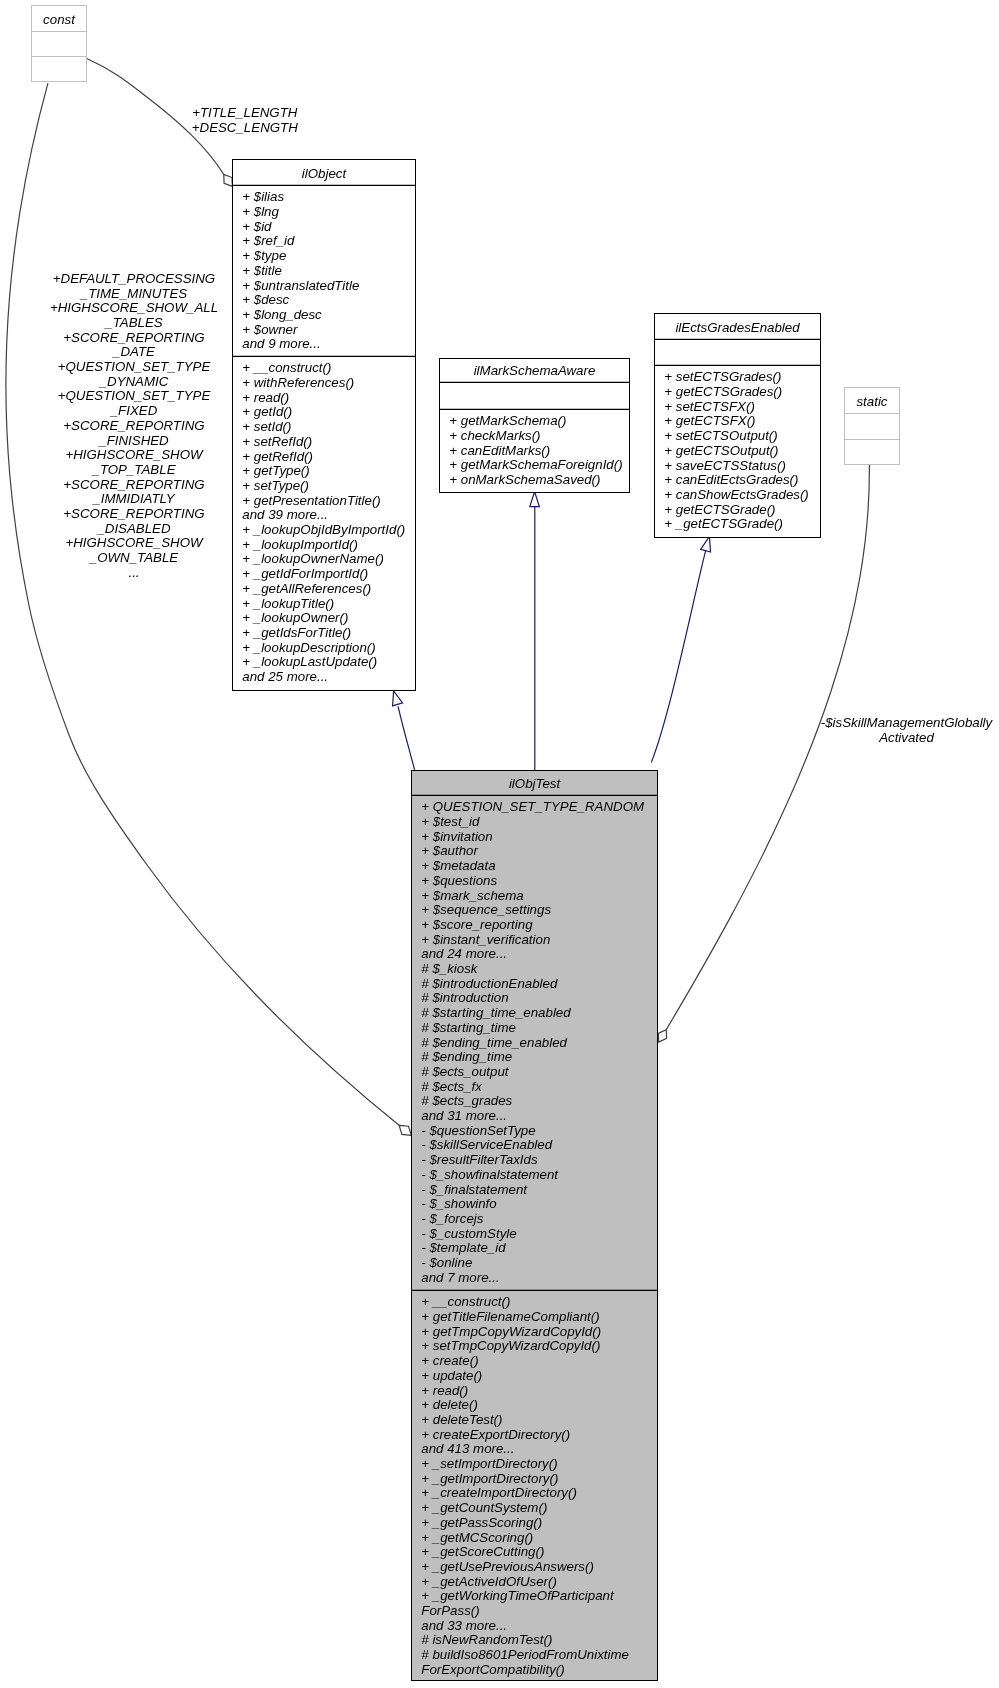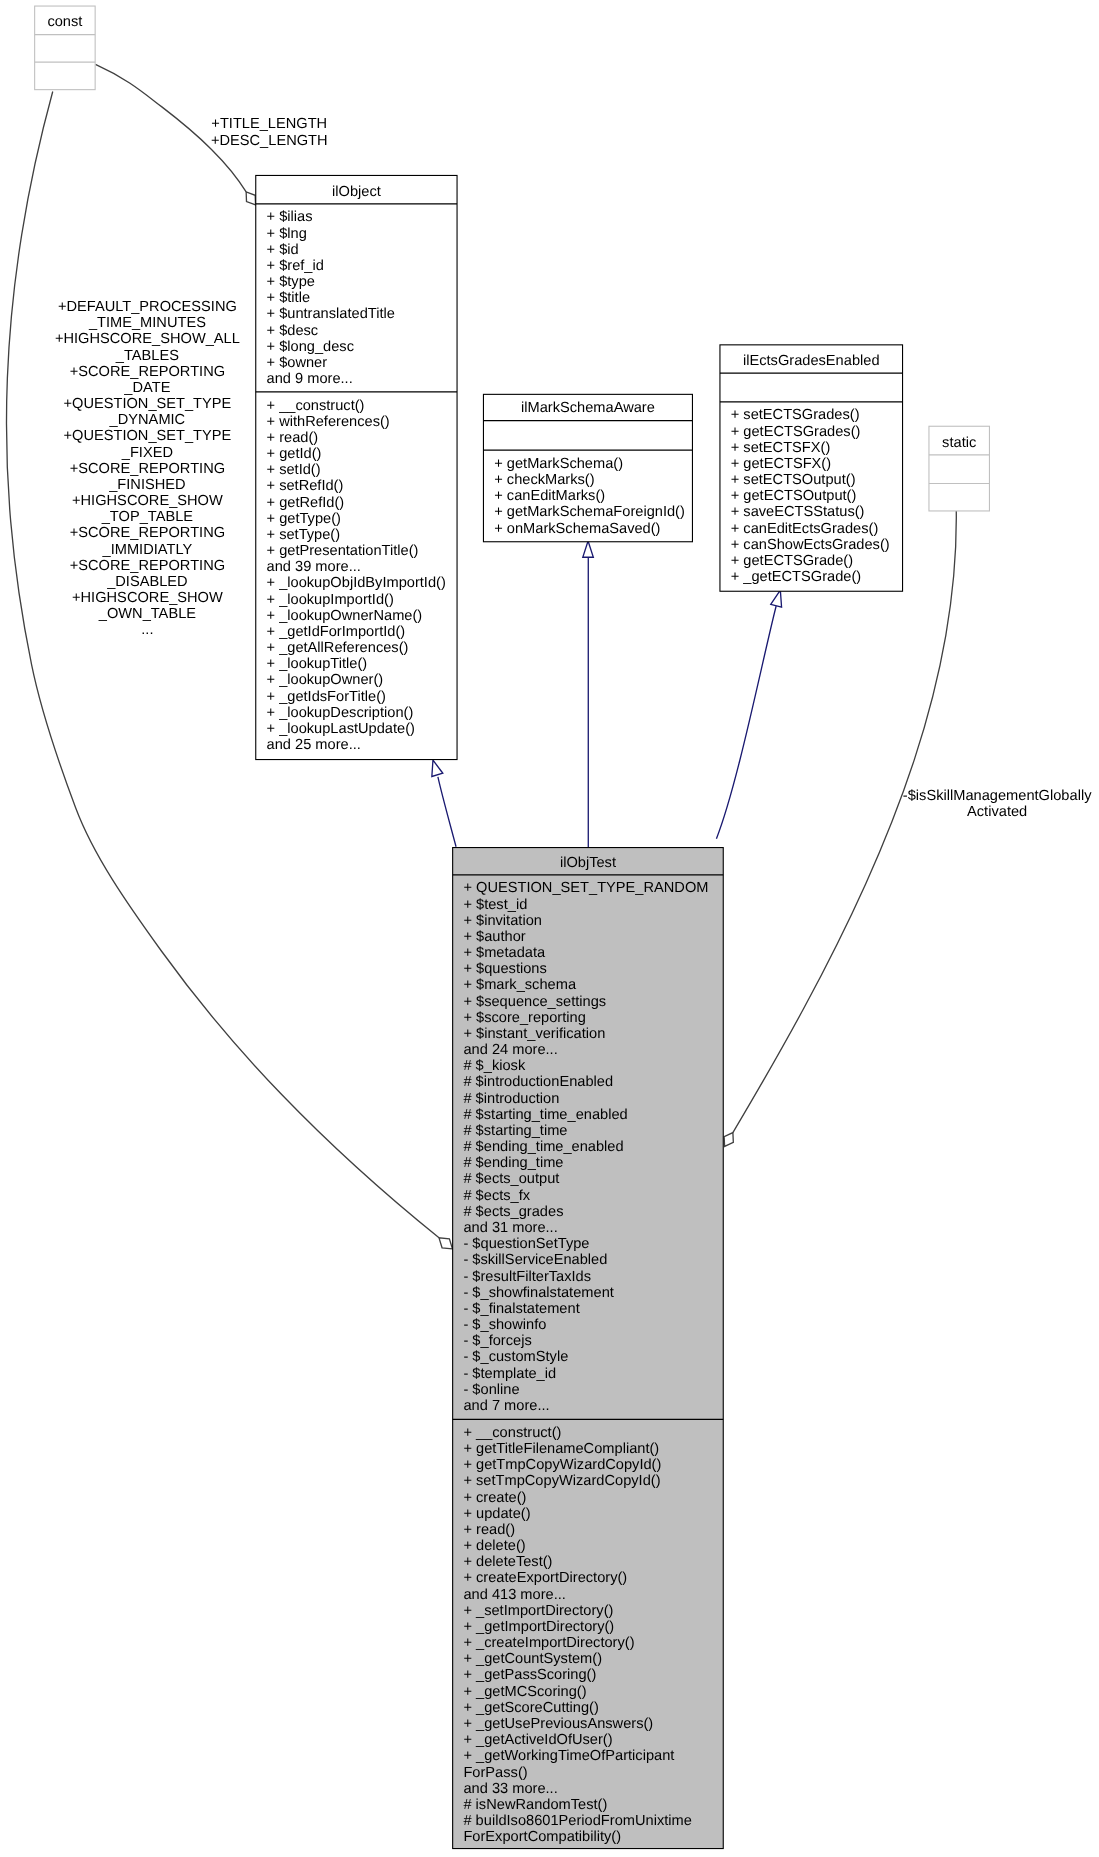--- a/index.html
+++ b/index.html
@@ -1,17 +1,17 @@
 <!DOCTYPE html>
 <html><head>
 <meta charset="utf-8">
 <title>ilObjTest Collaboration Diagram</title>
 <style>
   html,body{margin:0;padding:0;background:#ffffff;-webkit-font-smoothing:antialiased;}
-  #diagram{position:relative;width:999px;height:1688px;background:#ffffff;overflow:hidden;}
+  #diagram{position:relative;width:999px;height:1688px;background:#ffffff;overflow:hidden;font-style:italic;}
   #graph{display:block;}
   .nd-title,.nd-row,.edge-label{font-family:"Liberation Sans",sans-serif;font-size:13.3px;fill:#000000;}
   .nd-title{text-anchor:middle;}
   .nd-row{text-anchor:start;}
   .edge-label{text-anchor:middle;}
   .box-fill{fill:#ffffff;}
   .box-fill-hi{fill:#bfbfbf;}
   .box-stroke{fill:none;stroke:#000000;stroke-width:1;}
   .box-stroke-usage{fill:none;stroke:#c0c0c0;stroke-width:1;}
   .sep{stroke:#000000;stroke-width:1.15;}

